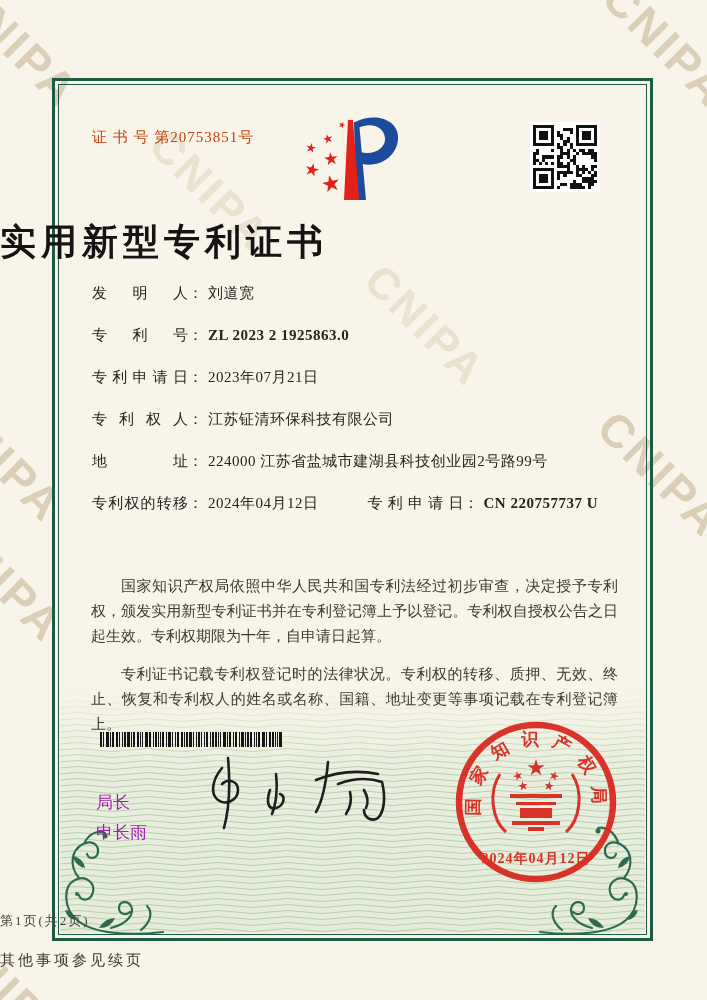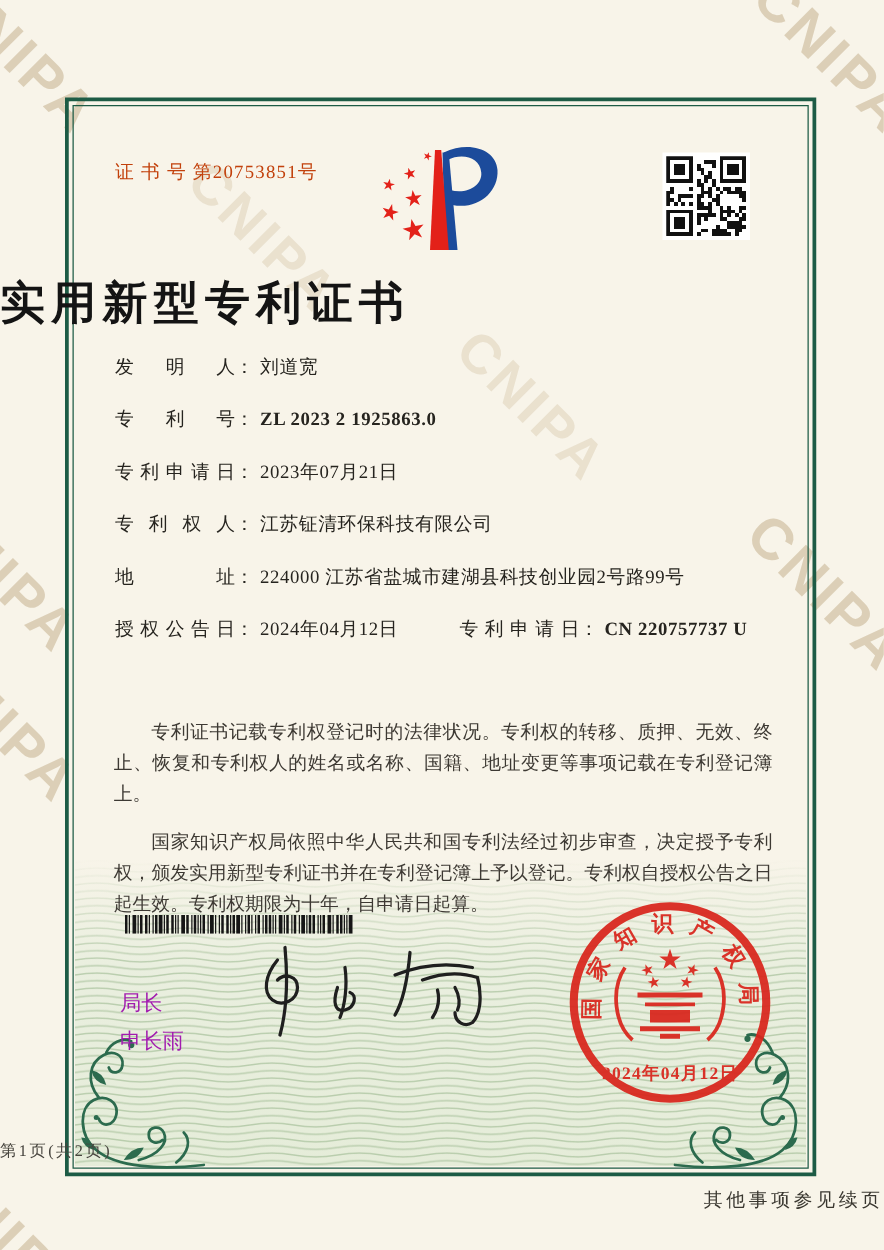--- a/index.html
+++ b/index.html
@@ -39,21 +39,21 @@
   .paras{position:absolute;left:91px;top:574px;width:527px;font-size:15px;
          line-height:25px;color:#3d3933;text-align:justify;z-index:4;}
   .paras p{margin:0 0 13px 0;text-indent:2em;}
   .barcode{position:absolute;left:100px;top:732px;z-index:4;}
   .signer{position:absolute;left:96px;top:788px;font-family:"Liberation Sans",sans-serif;
           font-size:17px;color:#a21caf;line-height:30px;z-index:4;}
   .signature{position:absolute;left:192px;top:750px;z-index:4;}
   .seal{position:absolute;left:450px;top:716px;z-index:5;opacity:.93;}
   .pageinfo{position:absolute;left:0;top:912px;width:700px;
             font-size:13px;letter-spacing:2px;color:#47443e;z-index:4;}
-  .footnote{position:absolute;left:0;top:951px;width:707px;text-align:right;
+  .footnote{position:absolute;left:0;top:951px;width:707px;text-align:left;
             font-size:15px;letter-spacing:3px;color:#3a3730;z-index:4;}
 </style>
 </head>
 <body>
 
 <svg width="0" height="0" style="position:absolute">
   <defs>
     <path id="star5" d="M0 -1 L0.2245 -0.309 0.951 -0.309 0.363 0.118 0.588 0.809 0 0.382 -0.588 0.809 -0.363 0.118 -0.951 -0.309 -0.2245 -0.309 Z"></path>
   </defs>
 </svg>
@@ -292,27 +292,27 @@
   <div class="frow">
     <span class="flabel">专利申请日</span><span class="fcolon">：</span><span class="fval">2023年07月21日</span>
   </div>
   <div class="frow">
     <span class="flabel">专利权人</span><span class="fcolon">：</span><span class="fval">江苏钲清环保科技有限公司</span>
   </div>
   <div class="frow">
     <span class="flabel">地址</span><span class="fcolon">：</span><span class="fval">224000 江苏省盐城市建湖县科技创业园2号路99号</span>
   </div>
   <div class="frow">
-    <span><span class="flabel">授权公告日</span><span class="fcolon">：</span><span class="fval">2024年04月12日</span></span><span class="pair2"><span class="flabel">专利申请日</span><span class="fcolon">：</span><span class="fval num">CN 220757737 U</span></span>
+    <span><span class="flabel">专利权的转移</span><span class="fcolon">：</span><span class="fval">2024年04月12日</span></span><span class="pair2"><span class="flabel">专利申请日</span><span class="fcolon">：</span><span class="fval num">CN 220757737 U</span></span>
   </div>
 </div>
 
 <div class="paras">
+  <p>国家知识产权局依照中华人民共和国专利法经过初步审查，决定授予专利权，颁发实用新型专利证书并在专利登记簿上予以登记。专利权自授权公告之日起生效。专利权期限为十年，自申请日起算。</p>
   <p>专利证书记载专利权登记时的法律状况。专利权的转移、质押、无效、终止、恢复和专利权人的姓名或名称、国籍、地址变更等事项记载在专利登记簿上。</p>
-  <p>国家知识产权局依照中华人民共和国专利法经过初步审查，决定授予专利权，颁发实用新型专利证书并在专利登记簿上予以登记。专利权自授权公告之日起生效。专利权期限为十年，自申请日起算。</p>
 </div>
 
 <svg class="barcode" id="barcode-svg" width="184" height="15" viewBox="0 0 184 15">
     <rect x="0" y="0" width="2" height="15" fill="#161616"></rect>
     <rect x="3" y="0" width="1" height="15" fill="#161616"></rect>
     <rect x="6" y="0" width="3" height="15" fill="#161616"></rect>
     <rect x="10" y="0" width="1" height="15" fill="#161616"></rect>
     <rect x="12" y="0" width="2" height="15" fill="#161616"></rect>
     <rect x="16" y="0" width="2" height="15" fill="#161616"></rect>
     <rect x="19" y="0" width="1" height="15" fill="#161616"></rect>

